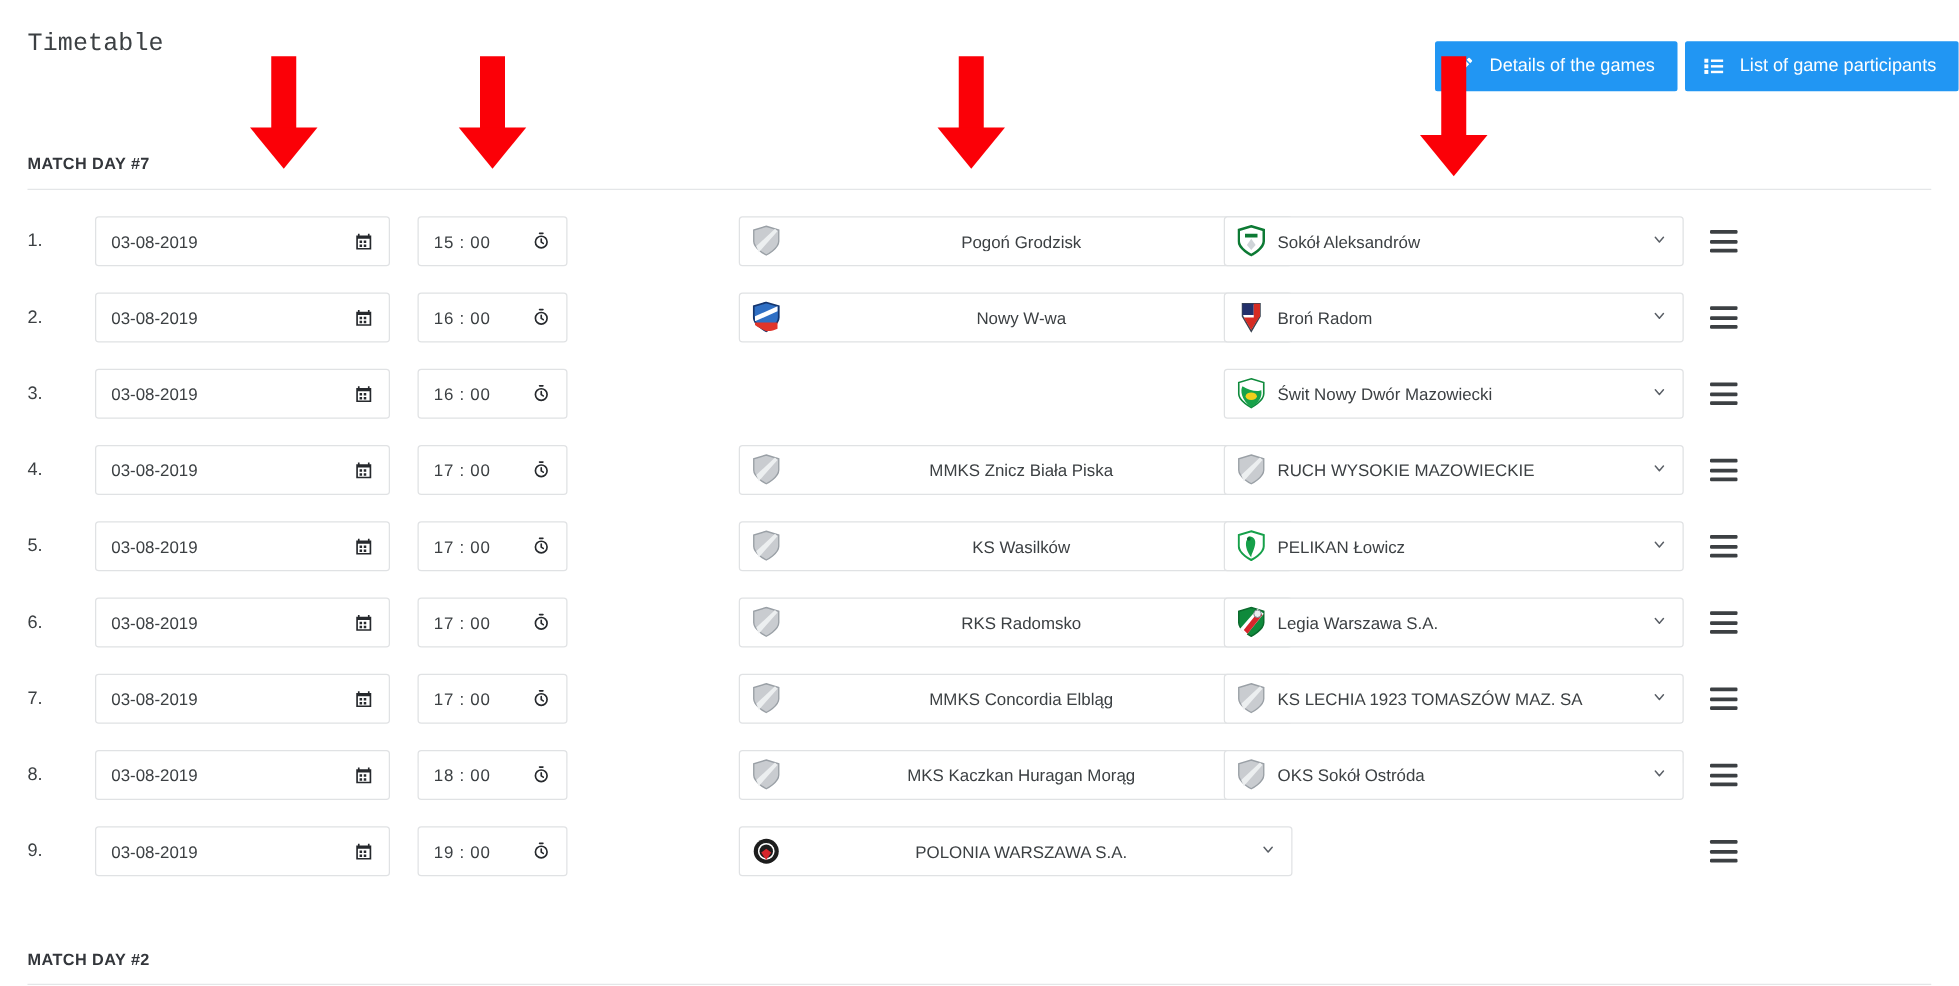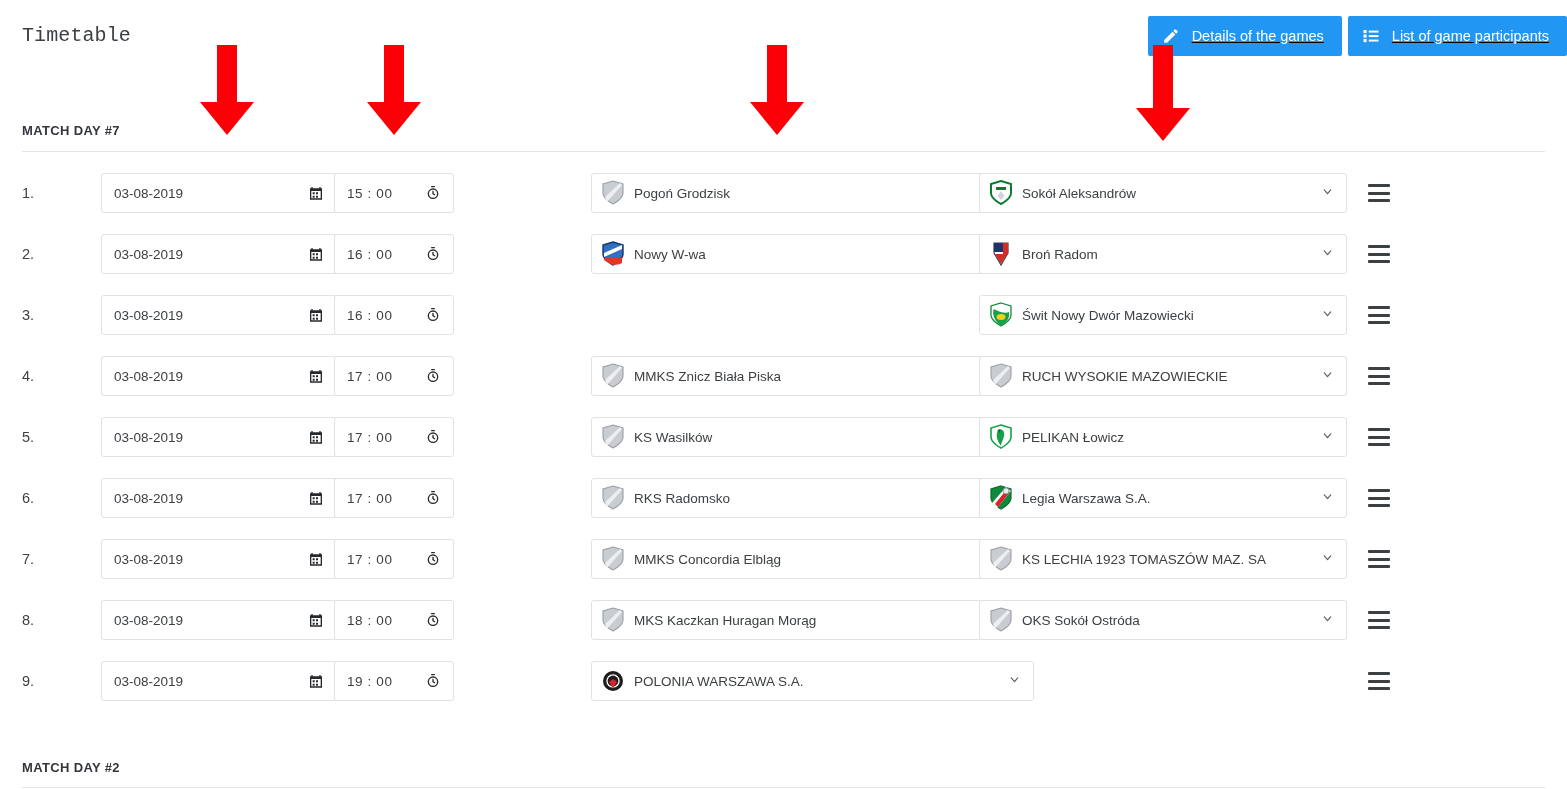--- a/index.html
+++ b/index.html
@@ -19,25 +19,24 @@
     left: 22px; top: 24px;
     font-size: 20px;
     font-weight: 400;
     color: #3c4043;
     letter-spacing: .1px;
     font-family: Liberation Mono, monospace;
   }
 
   .toolbar {
     position: absolute;
-    right: 0px; top: 16px;
+    right: 0px; top: 33px;
     display: flex;
     gap: 6px;
     align-items: center;
-    text-decoration: underline;
   }
   .tb-btn {
     display: flex;
     align-items: center;
     gap: 12px;
     height: 40px;
     padding: 0 18px 0 14px;
     background: #2196f3;
     color: #ffffff;
     font-size: 14.5px;
@@ -89,24 +88,24 @@
     display: flex;
     align-items: center;
     padding: 0 12px;
     font-size: 13.5px;
     color: #3c4043;
     cursor: pointer;
   }
   .field .val { flex: 1 1 auto; overflow:hidden; white-space:nowrap; text-overflow:ellipsis; }
   .field .ico { flex: 0 0 auto; display:flex; align-items:center; margin-left:8px; }
 
-  .f-date  { left: 76px;  width: 236px; margin-left: 25px; }
+  .f-date  { left: 76px;  width: 236px; }
   .f-time  { left: 334px; width: 120px; }
   .f-time .val { letter-spacing: .6px; }
-  .f-home  { left: 591px; width: 443px; padding-left: 10px; }
+  .f-home  { left: 591px; width: 443px; padding-left: 10px; text-align: center; }
   .f-away  { left: 979px; width: 368px; padding-left: 10px; }
 
   .crest { flex:0 0 auto; width:22px; height:26px; margin-right:10px; display:flex; align-items:center; justify-content:center; }
   .chev  { flex:0 0 auto; margin-left:8px; color:#5a5f66; }
 
   .drag {
     position: absolute;
     left: 1368px;
     top: 50%; transform: translateY(-50%);
     width: 22px; height: 18px;

